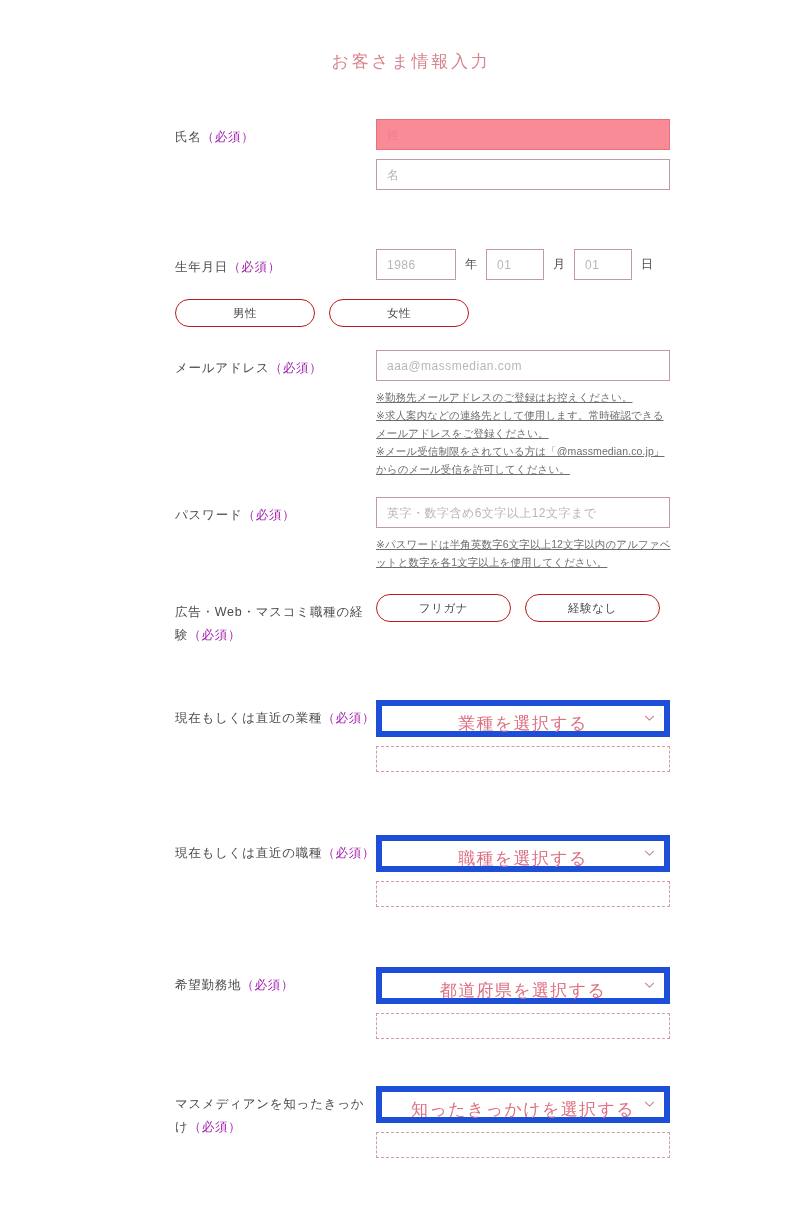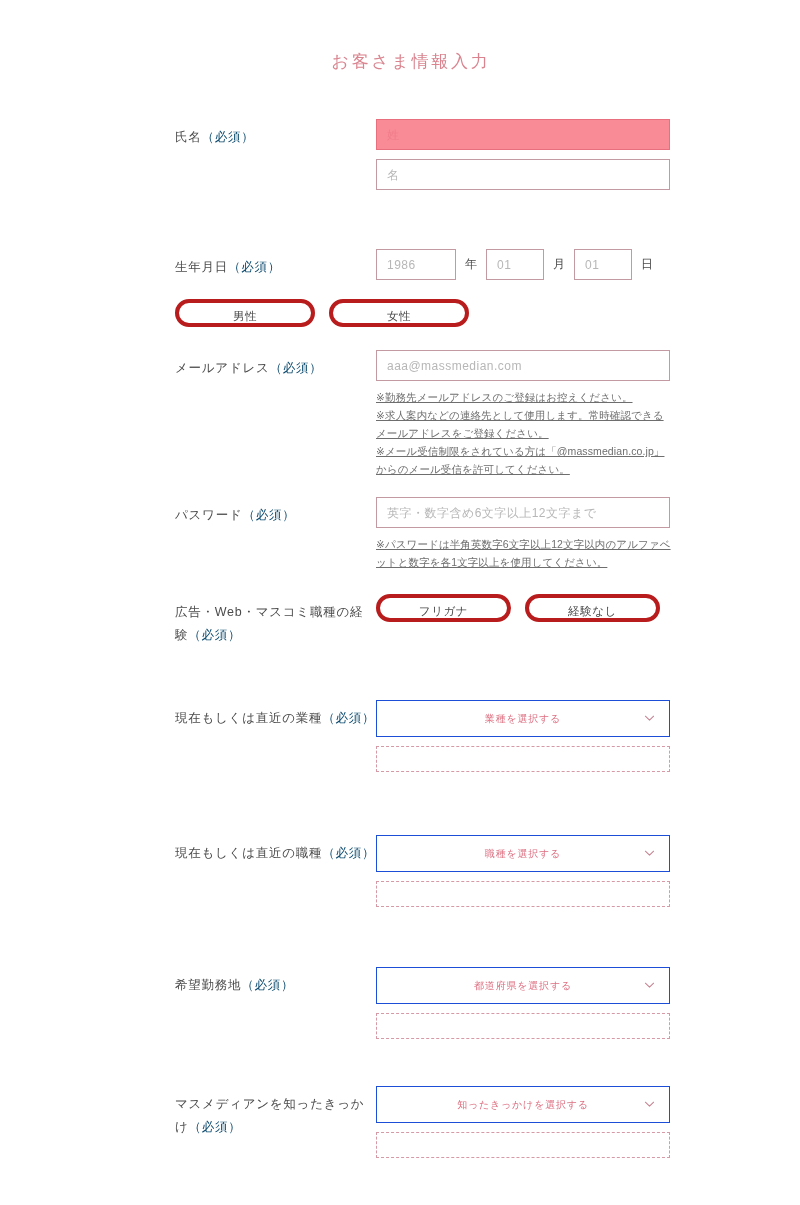--- a/index.html
+++ b/index.html
@@ -54,21 +54,21 @@
     flex: 0 0 201px;
     font-size: 12.5px;
     line-height: 1.85;
     color: #4b4b4b;
     letter-spacing: 0.06em;
     padding-top: 7px;
     box-sizing: border-box;
   }
 
   .req {
-    color: #0c4a6e;
+    color: #a21caf;
   }
 
   .field-col {
     flex: 1 1 auto;
     min-width: 0;
   }
 
   
   .txt {
     display: block;
@@ -133,21 +133,21 @@
   
   .pills {
     display: flex;
     gap: 14px;
   }
   .pill {
     width: 140px;
     height: 28px;
     line-height: 26px;
     box-sizing: border-box;
-    border: 4px solid #b91c1c;
+    border: 1px solid #b91c1c;
     border-radius: 40px;
     background: #ffffff;
     text-align: center;
     font-size: 11.5px;
     color: #4b4b4b;
     font-family: "Liberation Sans", "DejaVu Sans", sans-serif;
     letter-spacing: 0.05em;
     cursor: pointer;
     padding: 0;
   }
@@ -166,24 +166,24 @@
   
   .select-wrap {
     position: relative;
     width: 294px;
     height: 37px;
   }
   .select-box {
     width: 294px;
     height: 37px;
     box-sizing: border-box;
-    border: 1px solid #1d4ed8;
+    border: 6px solid #1d4ed8;
     background: #ffffff;
     color: #dd6f81;
-    font-size: 10px;
+    font-size: 17px;
     font-family: "Liberation Sans", "DejaVu Sans", sans-serif;
     letter-spacing: 0.08em;
     text-align: center;
     line-height: 35px;
     cursor: pointer;
   }
   .chev {
     position: absolute;
     right: 15px;
     top: 50%;

